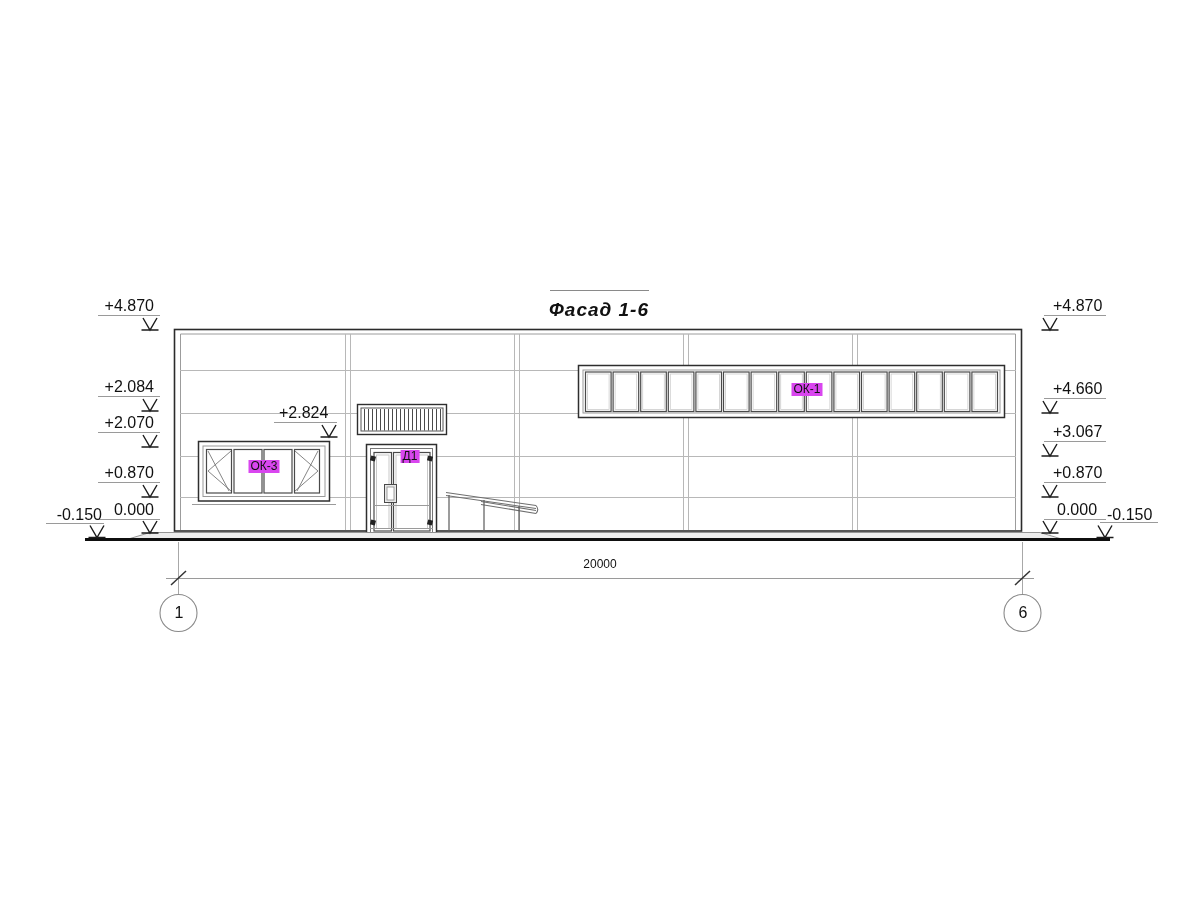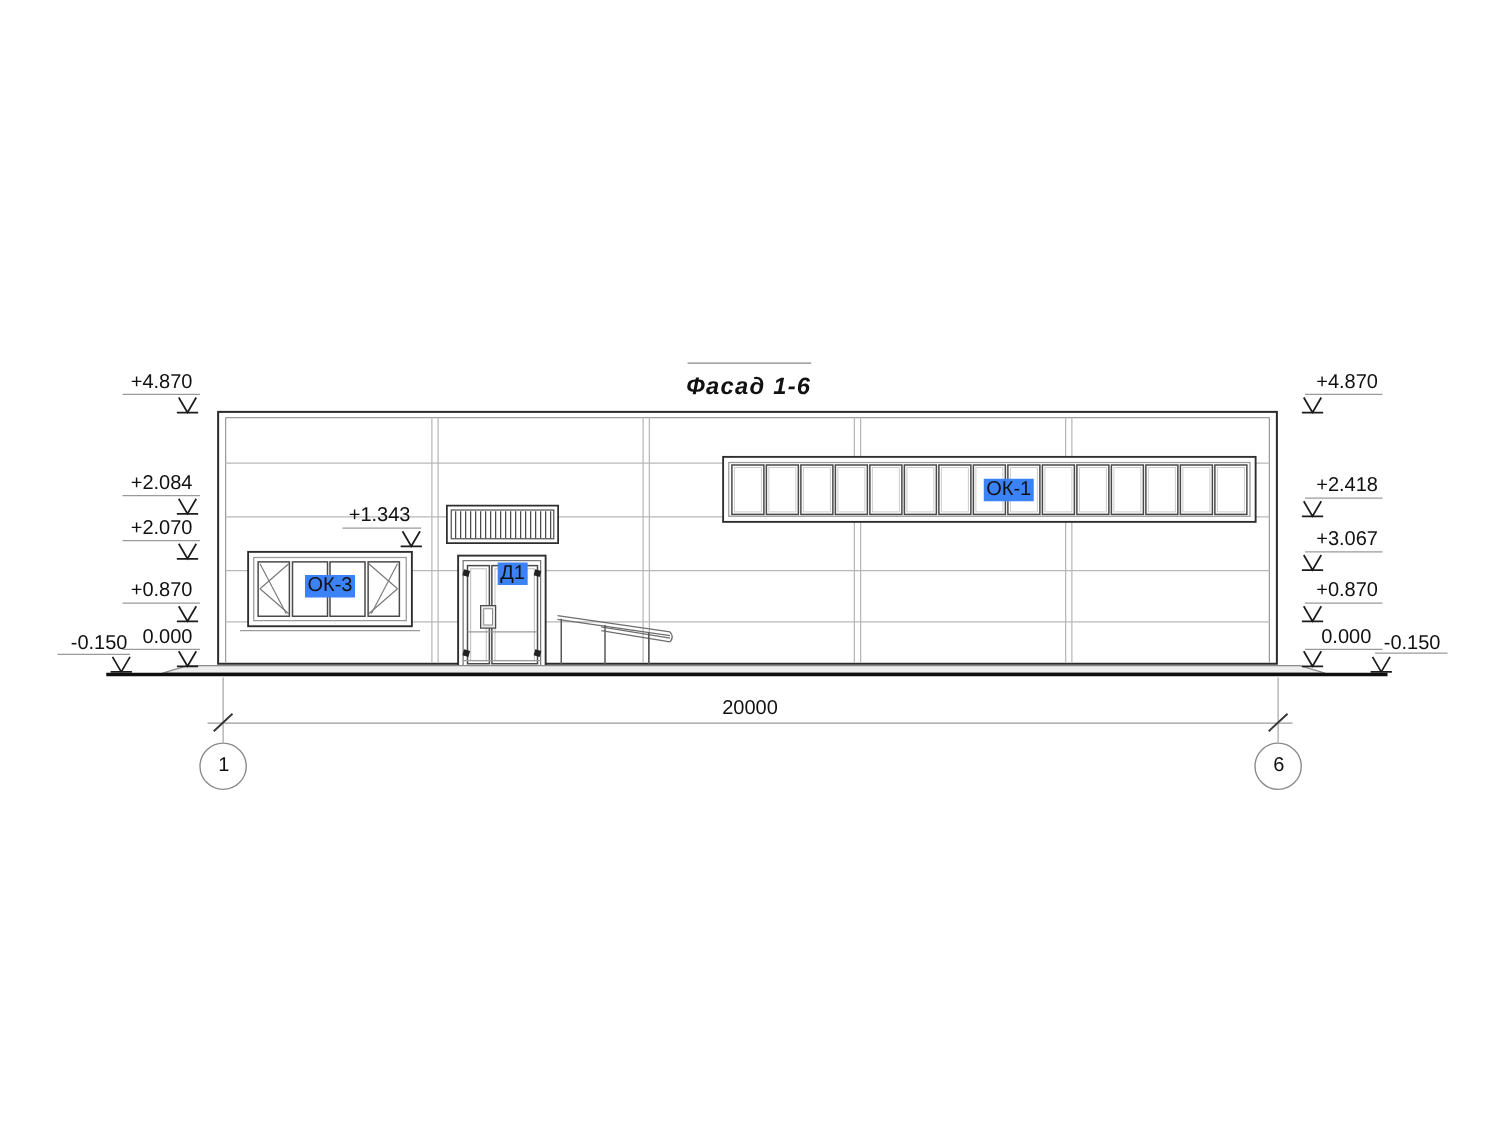--- a/index.html
+++ b/index.html
@@ -9,23 +9,23 @@
     background:#ffffff;
     font-family:"Liberation Sans", sans-serif;
     color:#111;
     overflow:hidden;
   }
   #canvas svg{position:absolute;left:0;top:0;}
   .lbl{position:absolute;white-space:nowrap;line-height:1.1;}
   .elev{font-size:16px;color:#111;}
   .elev.left{width:92px;text-align:right;}
   .elev.rightcol{text-align:left;}
-  .dim-label{font-size:16px;}
+  .dim-label{font-size:12px;}
   .axis-label{font-size:16px;transform:translateX(-50%);}
-  .comp-label{font-size:16px;background:#3b82f6;padding:0 2px;transform:translateX(-50%);}
+  .comp-label{font-size:12px;background:#d946ef;padding:0 2px;transform:translateX(-50%);}
   .title-label{
     font-size:19px;font-style:italic;font-weight:bold;
     transform:translateX(-50%);letter-spacing:1px;
   }
   .center{transform:translateX(-50%);}
 </style>
 </head>
 <body>
 
 <div id="canvas">
@@ -232,24 +232,24 @@
 
 <div class="lbl title-label" style="left:599px; top:264px;margin-top:36px;">Фасад 1-6</div>
 
 <div class="lbl elev left" style="left:62px; top:297px;">+4.870</div>
 <div class="lbl elev left" style="left:62px; top:378px;">+2.084</div>
 <div class="lbl elev left" style="left:62px; top:414px;">+2.070</div>
 <div class="lbl elev left" style="left:62px; top:464px;">+0.870</div>
 <div class="lbl elev left" style="left:62px; top:501px;">0.000</div>
 <div class="lbl elev left" style="left:10px; top:506px;">-0.150</div>
 
-<div class="lbl elev" style="left:279px; top:404px;">+1.343</div>
+<div class="lbl elev" style="left:279px; top:404px;">+2.824</div>
 
 <div class="lbl elev rightcol" style="left:1053px; top:297px;">+4.870</div>
-<div class="lbl elev rightcol" style="left:1053px; top:380px;">+2.418</div>
+<div class="lbl elev rightcol" style="left:1053px; top:380px;">+4.660</div>
 <div class="lbl elev rightcol" style="left:1053px; top:423px;">+3.067</div>
 <div class="lbl elev rightcol" style="left:1053px; top:464px;">+0.870</div>
 <div class="lbl elev rightcol" style="left:1057px; top:501px;">0.000</div>
 <div class="lbl elev rightcol" style="left:1107px; top:506px;">-0.150</div>
 
 <div class="lbl comp-label" style="left:807px; top:383px;">ОК-1</div>
 <div class="lbl comp-label" style="left:264px; top:460px;">ОК-3</div>
 <div class="lbl comp-label" style="left:410px; top:450px;">Д1</div>
 
 <div class="lbl dim-label center" style="left:600px; top:558px;">20000</div>

